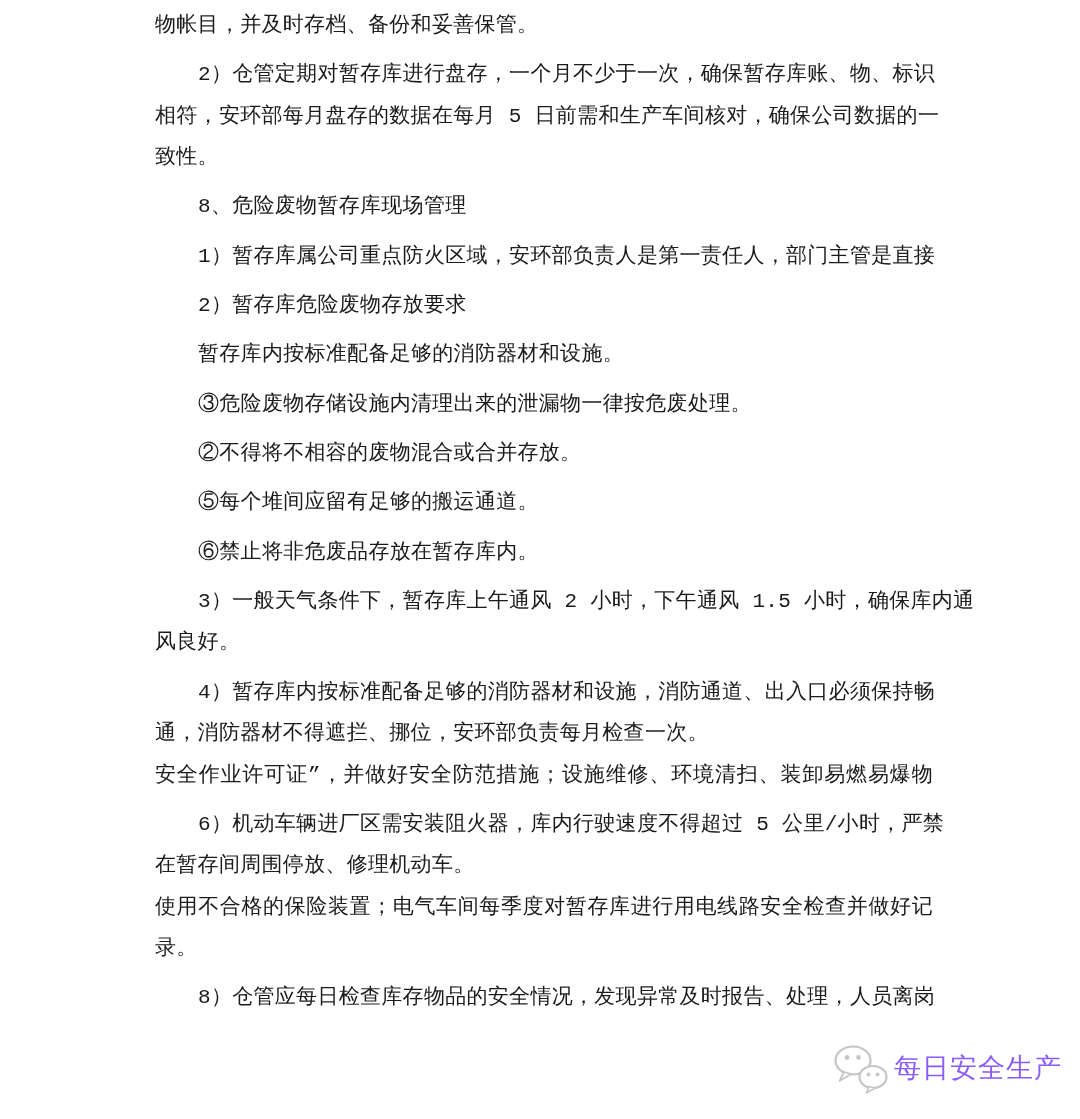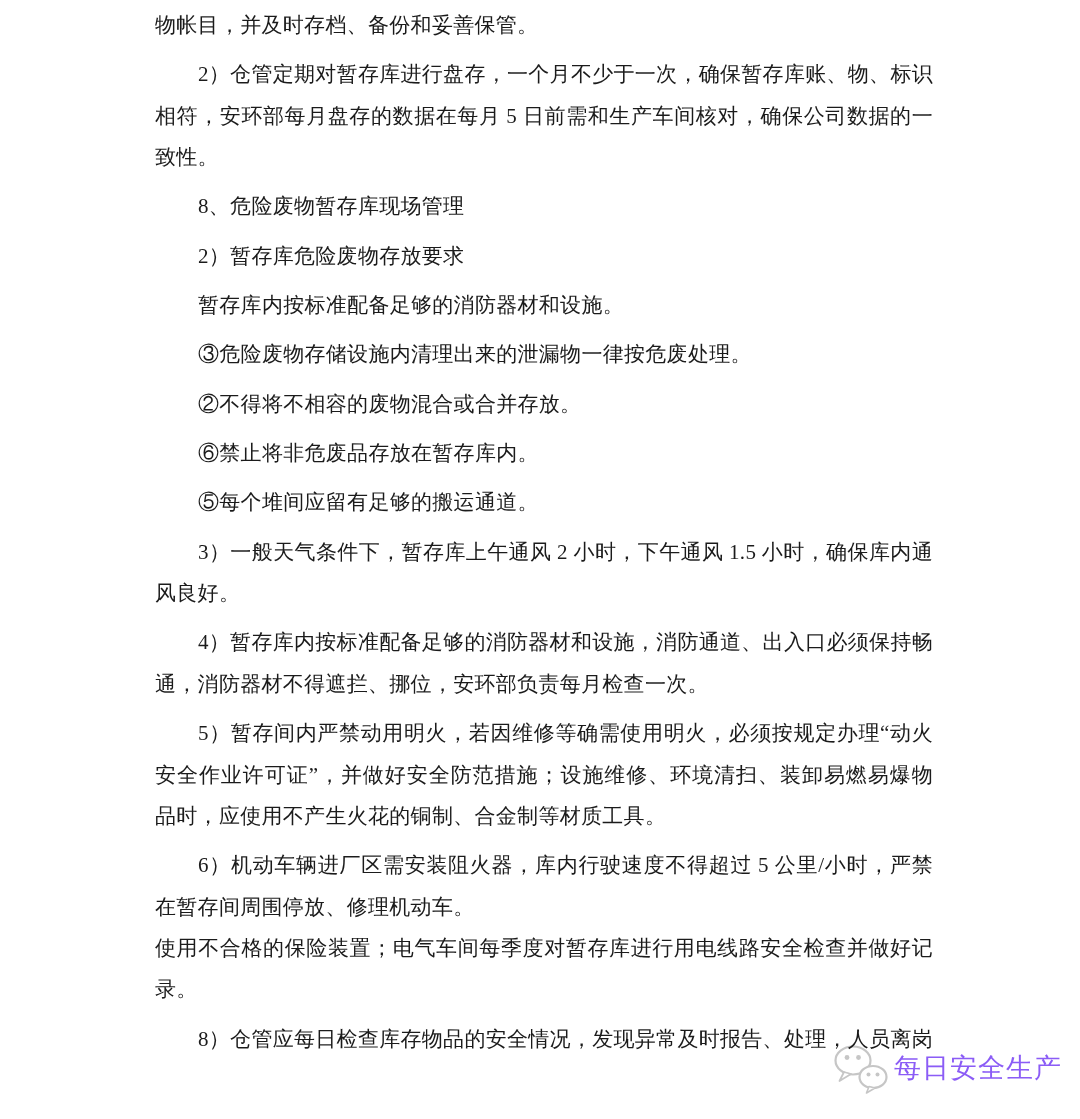--- a/index.html
+++ b/index.html
@@ -27,20 +27,21 @@
     z-index: 2;
     color: #1b1b1b;
     font-size: 21px;
   }
   .line {
     height: 41.35px;
     line-height: 41.35px;
     white-space: nowrap;
     text-align: left;
     letter-spacing: 0.3px;
+    font-family: Liberation Mono, monospace;
   }
   .line.indent {
     padding-left: 43px;
     margin-top: 8px;
   }
   .line.j {
     text-align: justify;
     text-align-last: justify;
     text-justify: inter-character;
   }
@@ -89,33 +90,32 @@
     <span class="wm-label">每日安全生产</span>
   </div>
 
   <div class="doc">
 
   <div class="line">物帐目，并及时存档、备份和妥善保管。</div>
       <div class="line indent j">2）仓管定期对暂存库进行盘存，一个月不少于一次，确保暂存库账、物、标识</div>
       <div class="line j">相符，安环部每月盘存的数据在每月 5 日前需和生产车间核对，确保公司数据的一</div>
       <div class="line">致性。</div>
       <div class="line indent">8、危险废物暂存库现场管理</div>
+      <div class="line indent j">1）暂存库属公司重点防火区域，安环部负责人是第一责任人，部门主管是直接</div>
       <div class="line indent">2）暂存库危险废物存放要求</div>
       <div class="line indent">暂存库内按标准配备足够的消防器材和设施。</div>
       <div class="line indent">③危险废物存储设施内清理出来的泄漏物一律按危废处理。</div>
       <div class="line indent">②不得将不相容的废物混合或合并存放。</div>
+      <div class="line indent">⑤每个堆间应留有足够的搬运通道。</div>
       <div class="line indent">⑥禁止将非危废品存放在暂存库内。</div>
-      <div class="line indent">⑤每个堆间应留有足够的搬运通道。</div>
       <div class="line indent j">3）一般天气条件下，暂存库上午通风 2 小时，下午通风 1.5 小时，确保库内通</div>
       <div class="line">风良好。</div>
       <div class="line indent j">4）暂存库内按标准配备足够的消防器材和设施，消防通道、出入口必须保持畅</div>
       <div class="line">通，消防器材不得遮拦、挪位，安环部负责每月检查一次。</div>
-      <div class="line indent j">5）暂存间内严禁动用明火，若因维修等确需使用明火，必须按规定办理“动火</div>
       <div class="line j">安全作业许可证”，并做好安全防范措施；设施维修、环境清扫、装卸易燃易爆物</div>
-      <div class="line">品时，应使用不产生火花的铜制、合金制等材质工具。</div>
       <div class="line indent j">6）机动车辆进厂区需安装阻火器，库内行驶速度不得超过 5 公里/小时，严禁</div>
       <div class="line">在暂存间周围停放、修理机动车。</div>
       <div class="line j">使用不合格的保险装置；电气车间每季度对暂存库进行用电线路安全检查并做好记</div>
       <div class="line">录。</div>
       <div class="line indent j">8）仓管应每日检查库存物品的安全情况，发现异常及时报告、处理，人员离岗</div>
     </div>
 
 </div>
 
 </body></html>

